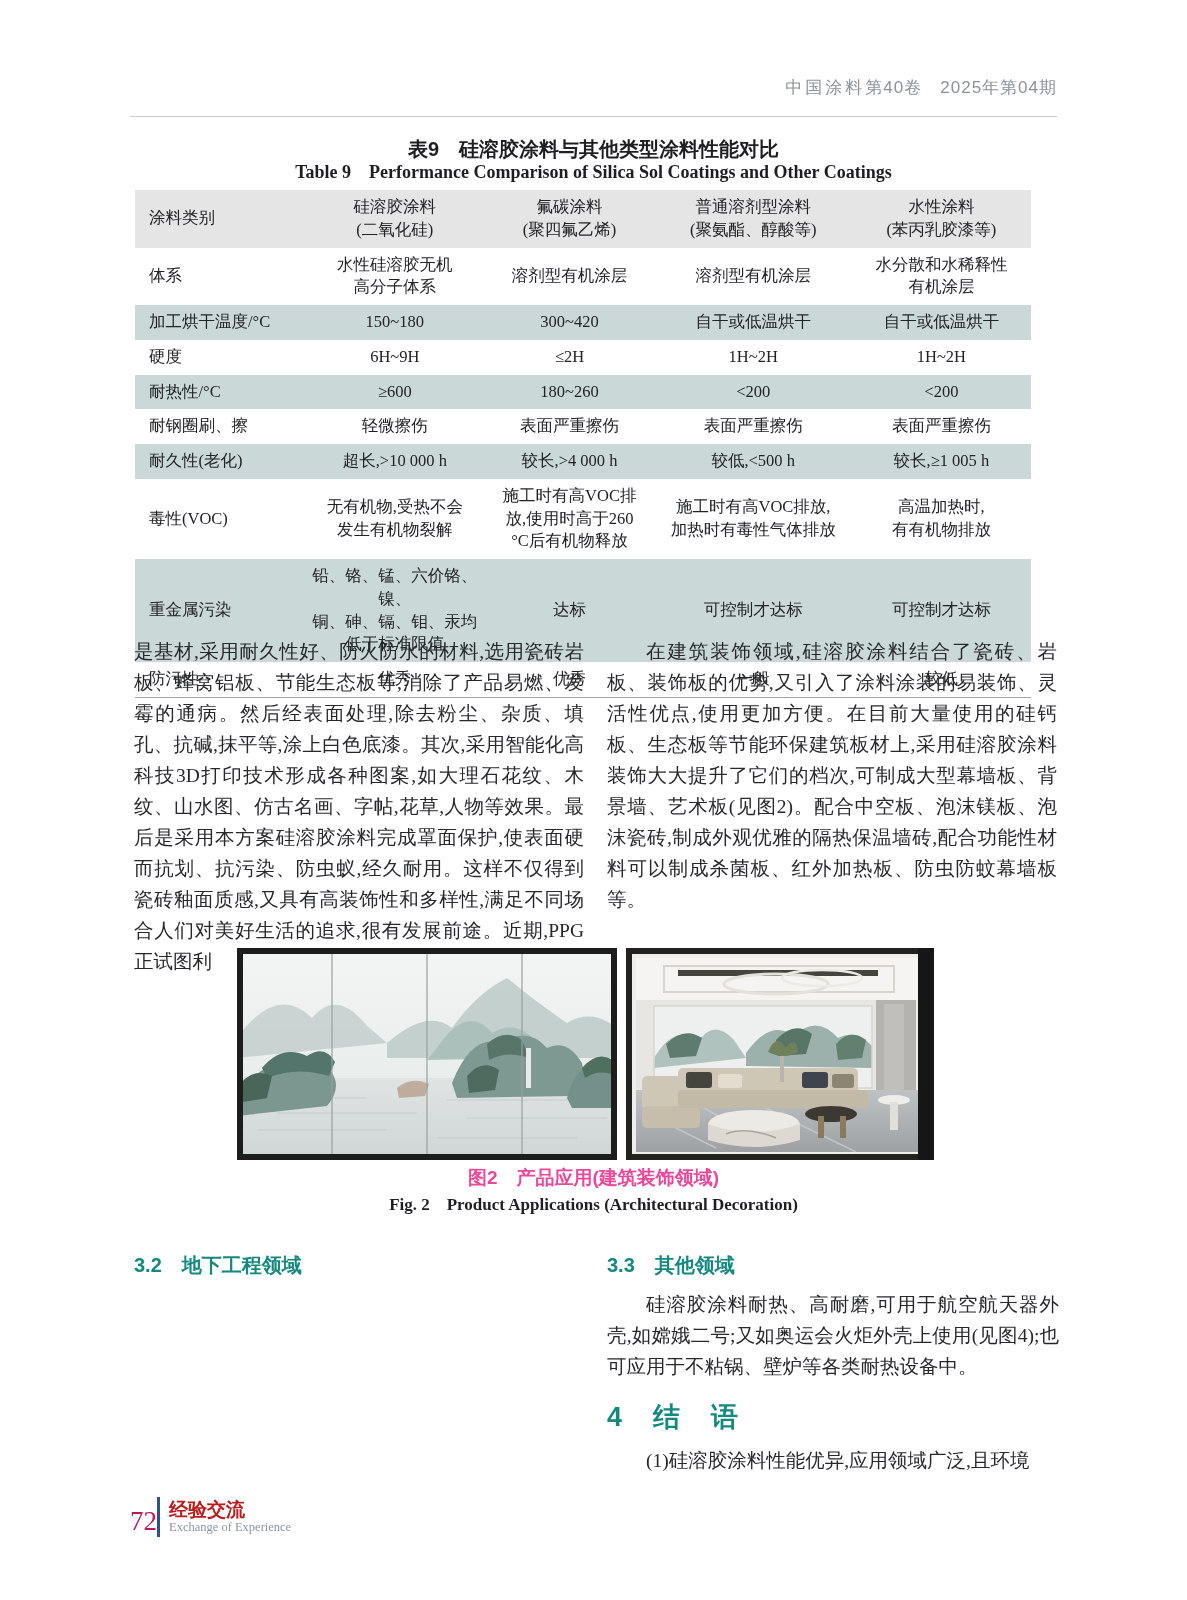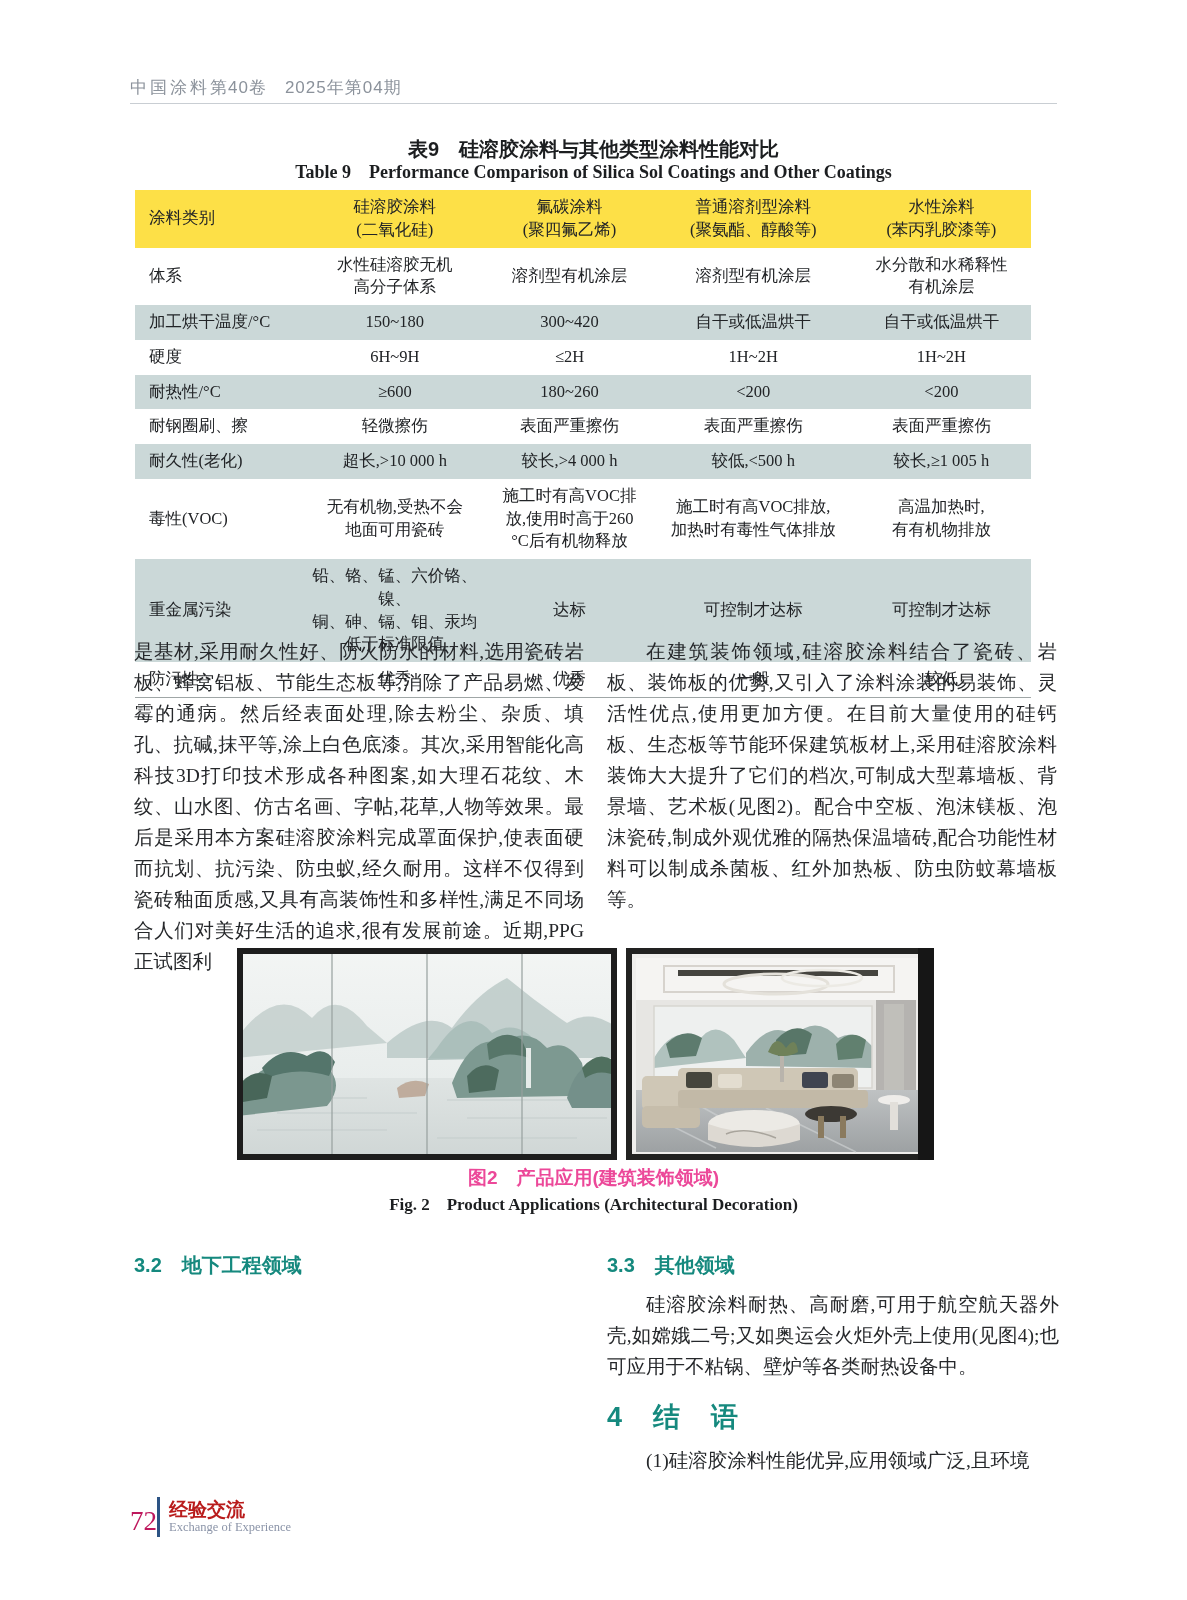--- a/index.html
+++ b/index.html
@@ -4,22 +4,22 @@
 <style>
   * { margin:0; padding:0; box-sizing:border-box; }
   html,body { background:#ffffff; }
   .page {
     position:relative; width:1187px; height:1600px; background:#ffffff;
     font-family:"Liberation Serif","DejaVu Serif",serif; color:#26282b; overflow:hidden;
   }
   
   .page-header {
     position:absolute; left:130px; right:130px; top:76px;
-    display:flex; justify-content:flex-start; align-items:flex-end;
-    padding-bottom:4px; border-bottom:1.5px solid #c9ced3;
+    display:flex; justify-content:flex-end; align-items:flex-end;
+    padding-bottom:17px; border-bottom:1.5px solid #c9ced3;
     font-family:"Liberation Sans","DejaVu Sans",sans-serif;
     font-size:17px; letter-spacing:3px; color:#8b929b;
   }
   .page-header .issue { letter-spacing:1px; }
   
   .tbl-title-cn {
     position:absolute; left:130px; width:927px; top:136px; text-align:center;
     font-family:"Liberation Sans","DejaVu Sans",sans-serif;
     font-weight:bold; font-size:20px; color:#1c1e20;
   }
@@ -33,21 +33,21 @@
     border-collapse:collapse; table-layout:fixed;
     font-size:16.5px; line-height:1.38; color:#212326;
   }
   .perf-table th, .perf-table td {
     white-space:pre-line; vertical-align:middle; text-align:center;
     padding:6px 4px; font-weight:normal;
   }
   .perf-table th:first-child, .perf-table td:first-child {
     text-align:left; padding-left:14px;
   }
-  .perf-table thead tr { background:#fde047;border-radius:16px; }
+  .perf-table thead tr { background:#e5e5e5;border-radius:16px; }
   .perf-table thead th { height:52px; }
   .perf-table tr.shaded { background:#cbd8d8; }
   .perf-table tbody tr:last-child { border-bottom:1.5px solid #9fa6a6; }
   
   .body-col { position:absolute; width:450px; text-align:justify;
     font-size:19.5px; line-height:31px; }
   .col-a { left:134px; top:636px; }
   .col-b { left:607px; top:636px; }
   .body-col p.indent { text-indent:2em; }
   
@@ -168,21 +168,21 @@
         <tr class="shaded">
           <td>耐久性(老化)</td>
           <td>超长,&gt;10 000 h</td>
           <td>较长,&gt;4 000 h</td>
           <td>较低,&lt;500 h</td>
           <td>较长,≥1 005 h</td>
         </tr>
         <tr>
           <td>毒性(VOC)</td>
           <td>无有机物,受热不会
-地面可用瓷砖</td>
+发生有机物裂解</td>
           <td>施工时有高VOC排
 放,使用时高于260
 °C后有机物释放</td>
           <td>施工时有高VOC排放,
 加热时有毒性气体排放</td>
           <td>高温加热时,
 有有机物排放</td>
         </tr>
         <tr class="shaded">
           <td>重金属污染</td>

